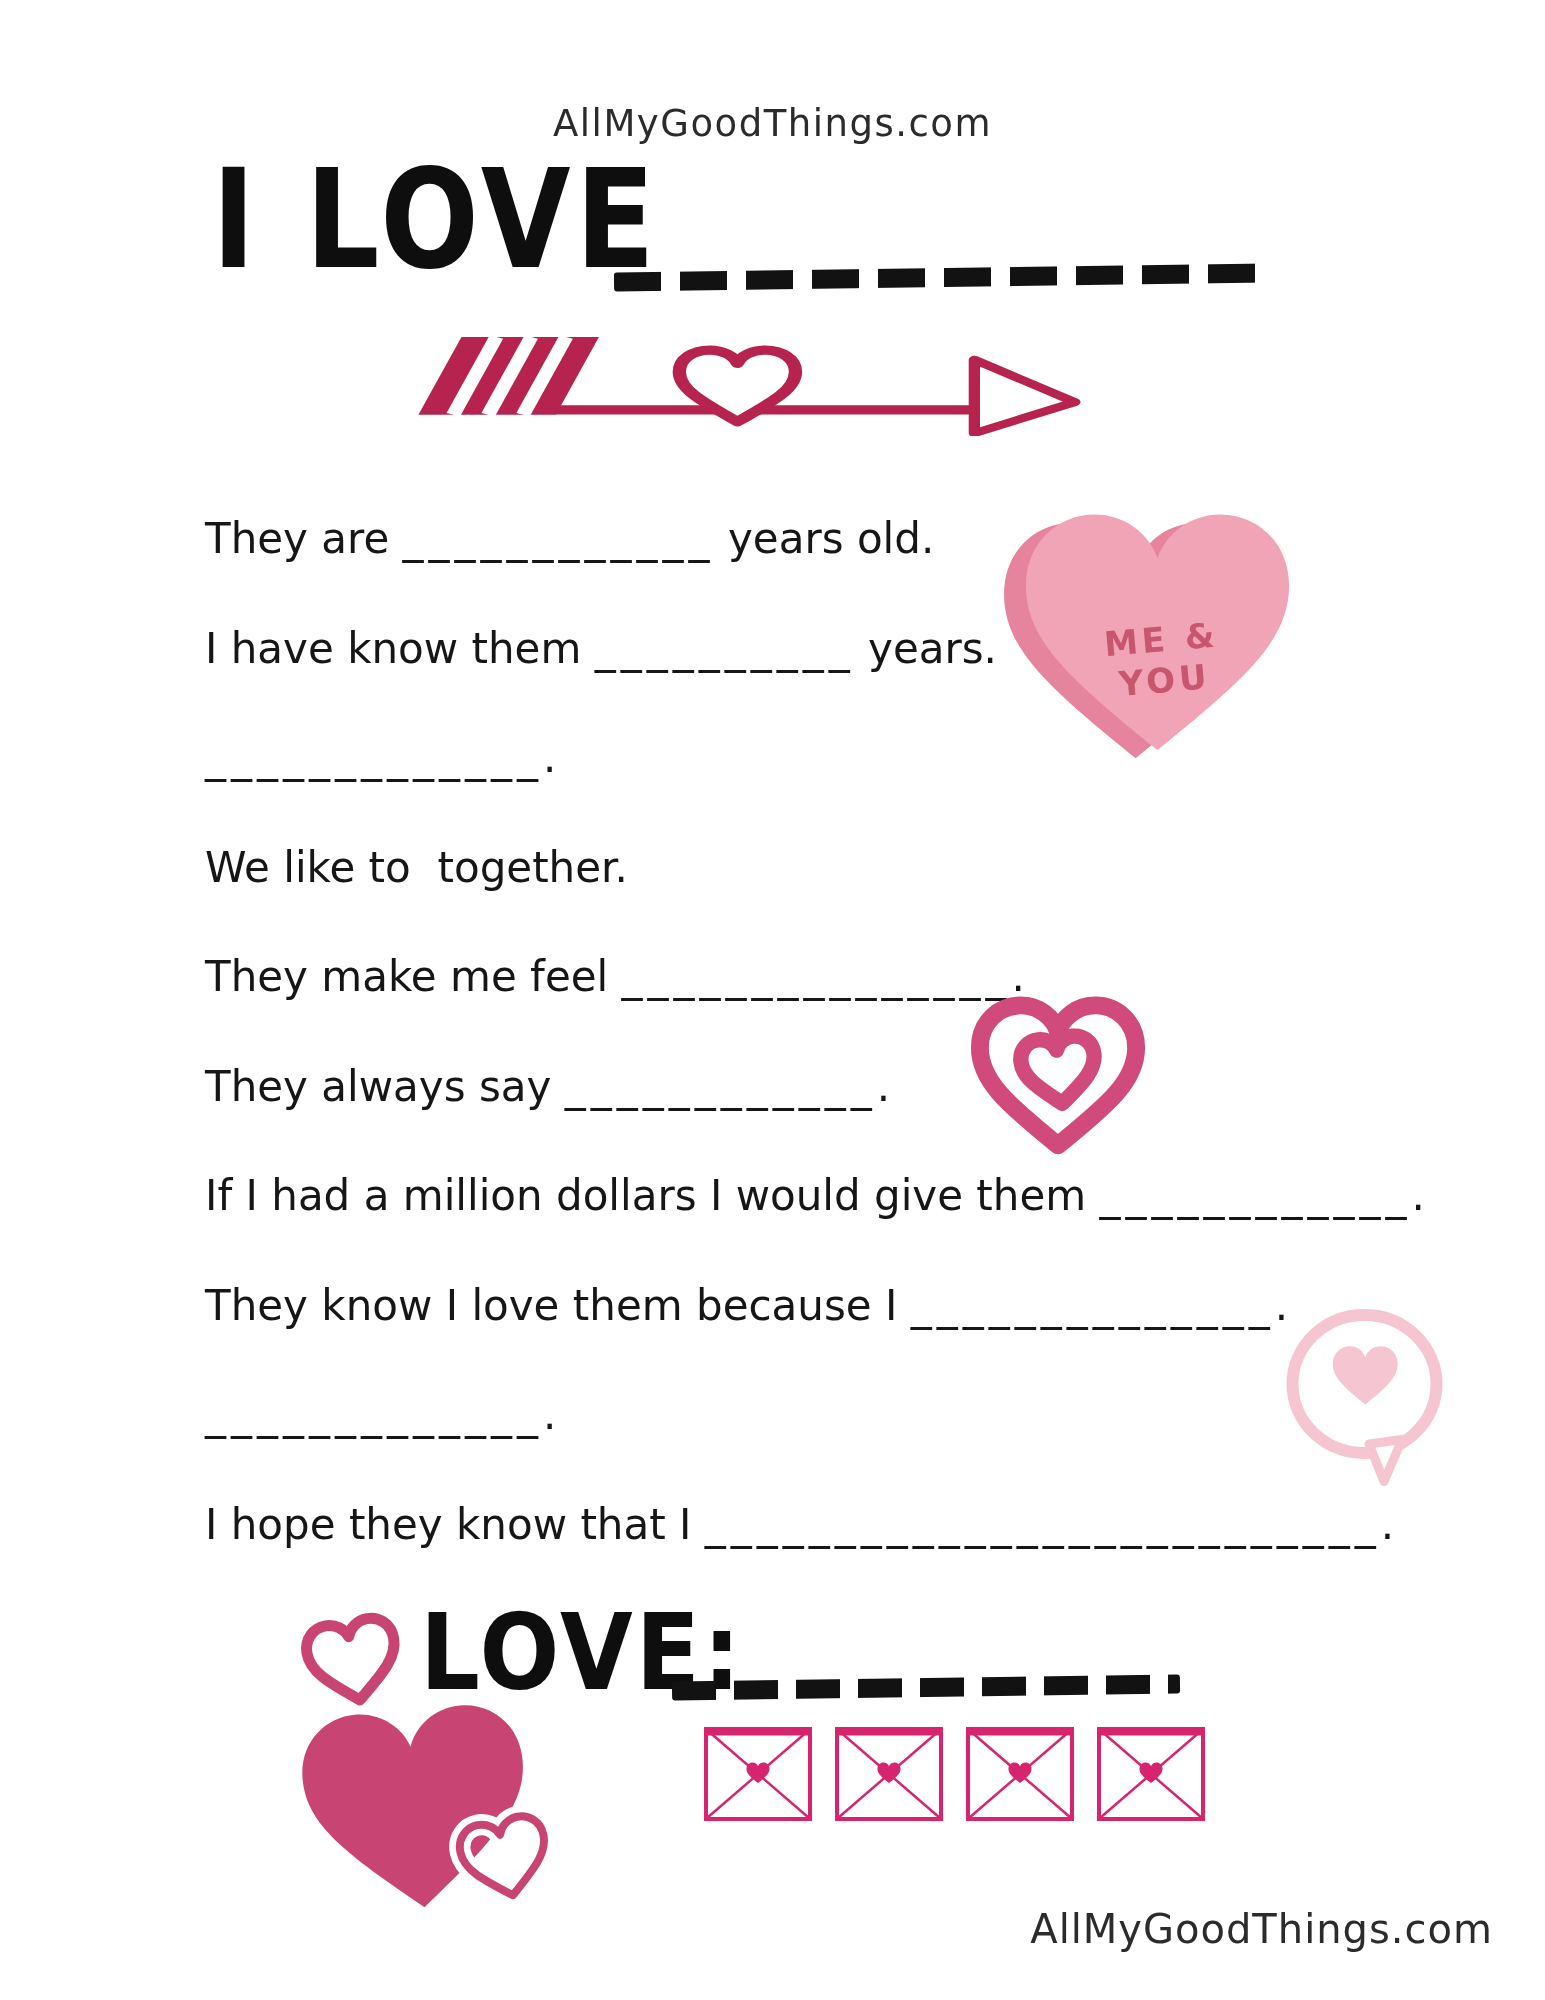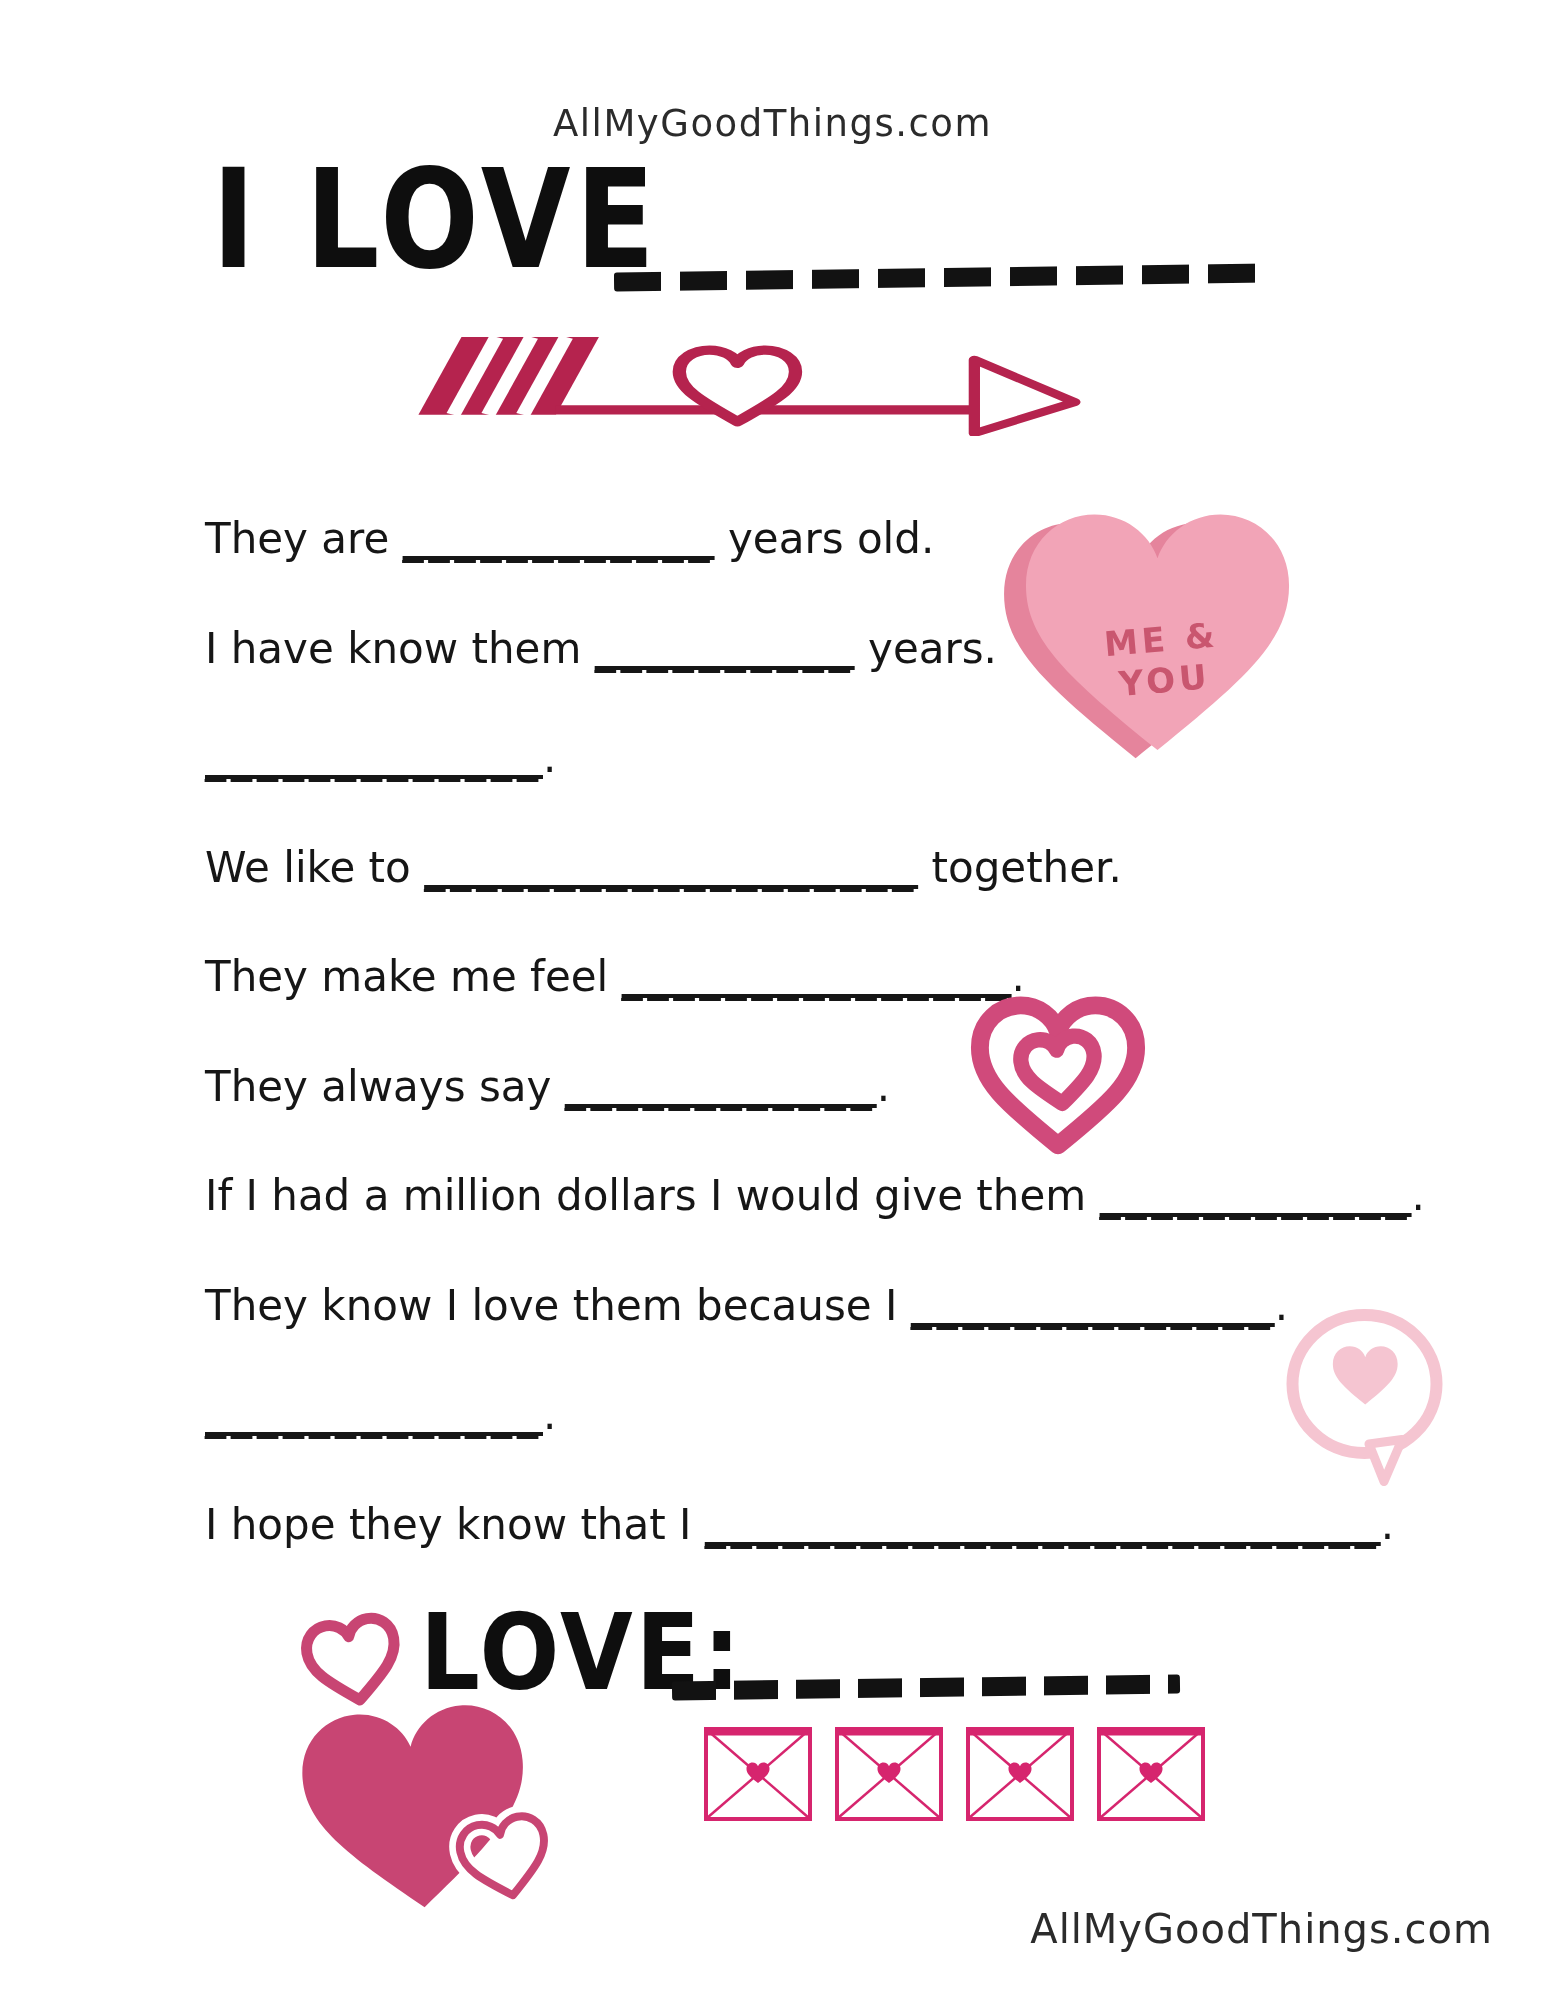--- a/index.html
+++ b/index.html
@@ -30,21 +30,21 @@
     transform:rotate(-0.8deg); border-radius:3px;
   }
 
   
   .arrow-wrap { position:absolute; left:402px; top:330px; width:718px; height:106px; }
 
   
   .qa { position:absolute; left:183px; top:484px; }
   .qa-line { height:109.5px; display:flex; align-items:center; font-size:42px; color:#161616;margin-left:22px; }
   .qa-line span { white-space:pre; }
-  .qa-blank { letter-spacing:5px;text-decoration:underline; }
+  .qa-blank { letter-spacing:5px; }
 
   
   .candy { position:absolute; left:998px; top:498px; width:330px; height:285px; }
   .candy-text {
     position:absolute; left:50%; top:57%;
     transform:translate(-50%,-50%) rotate(-5deg);
     text-align:center; color:#C9566F; font-size:34px; font-weight:700;
     letter-spacing:4px; line-height:1.2; white-space:nowrap;
   }
   .double-heart { position:absolute; left:962px; top:986px; width:192px; height:182px; }
@@ -103,21 +103,20 @@
         <span>I have know them </span>
         <span class="qa-blank">__________</span>
         <span> years.</span>
       </div>
     <div class="qa-line">
         <span class="qa-blank">_____________</span>
         <span>.</span>
       </div>
     <div class="qa-line">
         <span>We like to </span>
-        <span class="qa-blank">___________________</span>
         <span> together.</span>
       </div>
     <div class="qa-line">
         <span>They make me feel </span>
         <span class="qa-blank">_______________</span>
         <span>.</span>
       </div>
     <div class="qa-line">
         <span>They always say </span>
         <span class="qa-blank">____________</span>

